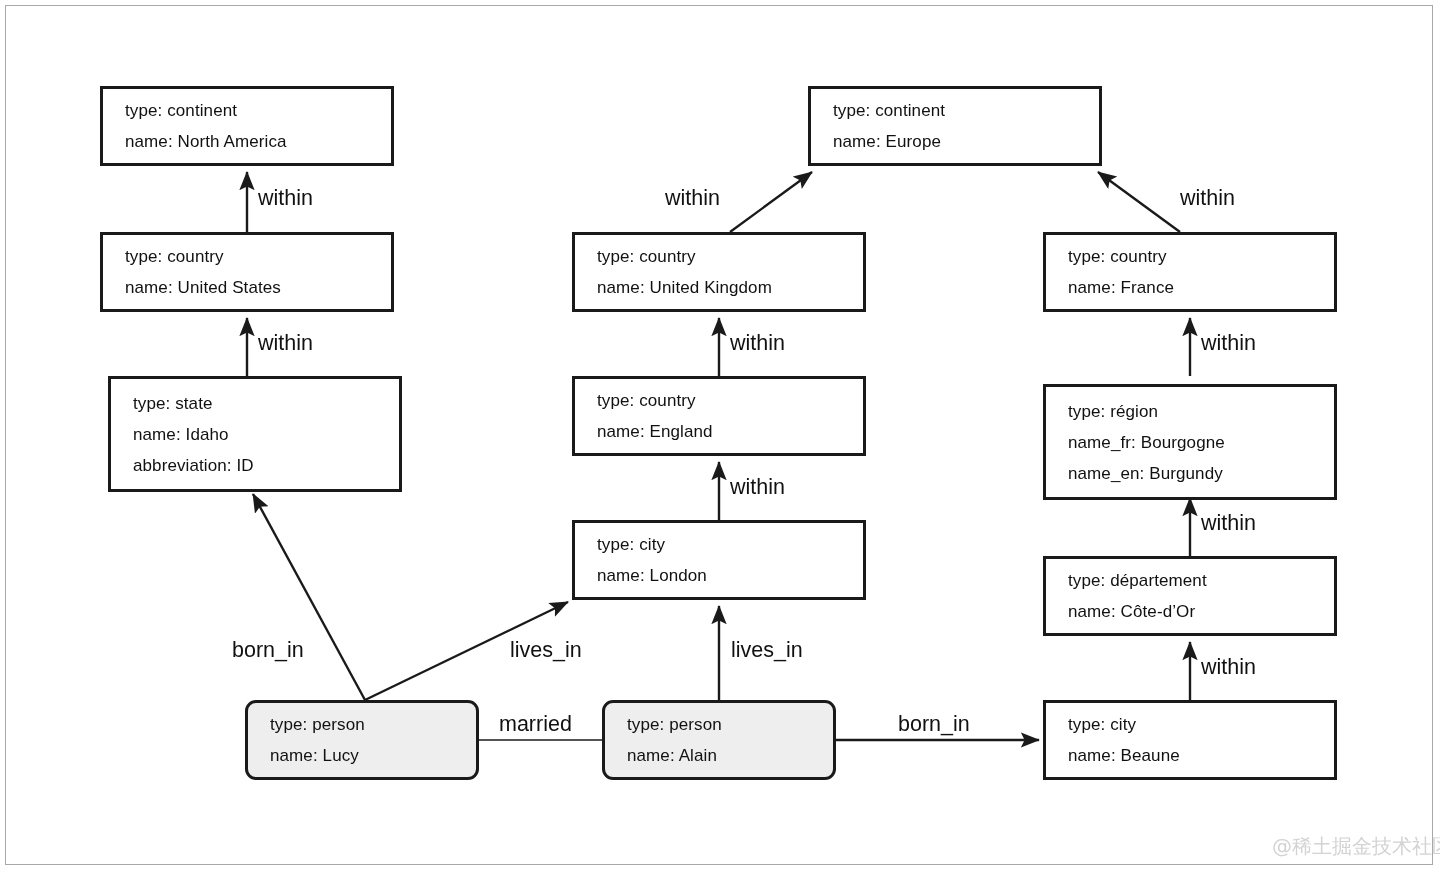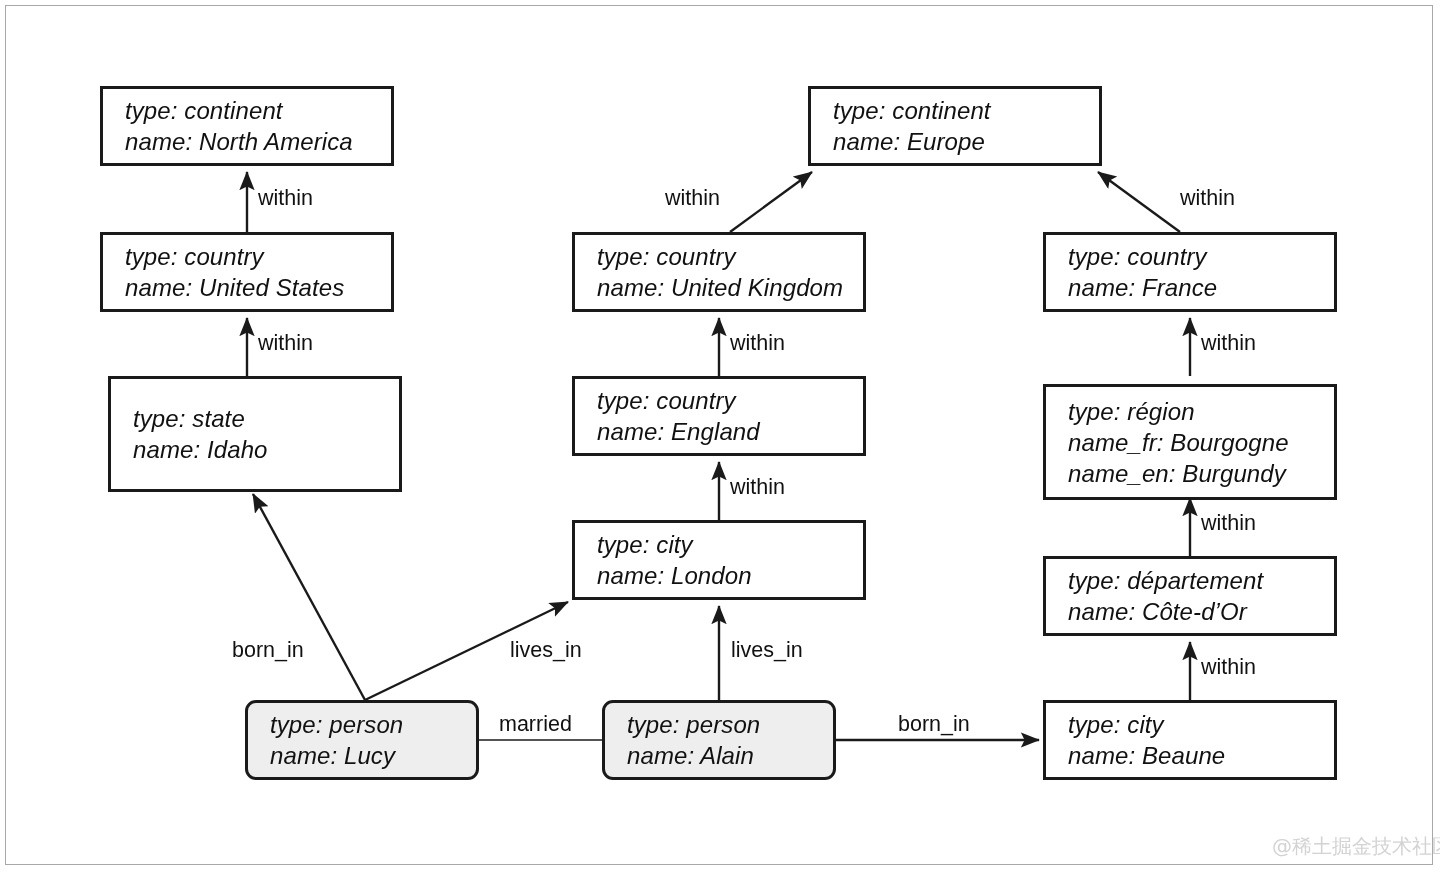--- a/index.html
+++ b/index.html
@@ -44,26 +44,25 @@
     flex-direction: column;
     justify-content: center;
     padding-left: 22px;
     padding-right: 10px;
   }
   .node.shaded {
     background: #eeeeee;
     border-radius: 11px;
   }
   .node .line {
-    font-size: 24px;
+    font-size: 17px;
     line-height: 31px;
     color: #111111;
     white-space: nowrap;
     letter-spacing: 0.1px;
-    font-style: italic;
   }
   .edge-label {
     position: absolute;
     font-size: 21.5px;
     line-height: 25px;
     color: #111111;
     white-space: nowrap;
   }
   #watermark {
     position: absolute;
@@ -111,20 +110,21 @@
         <div class="line">type: continent</div>
         <div class="line">name: North America</div>
       </div>
       <div class="node" style="left: 100px; top: 232px; width: 294px; height: 80px;">
         <div class="line">type: country</div>
         <div class="line">name: United States</div>
       </div>
       <div class="node" style="left: 108px; top: 376px; width: 294px; height: 116px;">
         <div class="line">type: state</div>
         <div class="line">name: Idaho</div>
+        <div class="line">abbreviation: ID</div>
       </div>
       <div class="node" style="left: 808px; top: 86px; width: 294px; height: 80px;">
         <div class="line">type: continent</div>
         <div class="line">name: Europe</div>
       </div>
       <div class="node" style="left: 572px; top: 232px; width: 294px; height: 80px;">
         <div class="line">type: country</div>
         <div class="line">name: United Kingdom</div>
       </div>
       <div class="node" style="left: 572px; top: 376px; width: 294px; height: 80px;">

